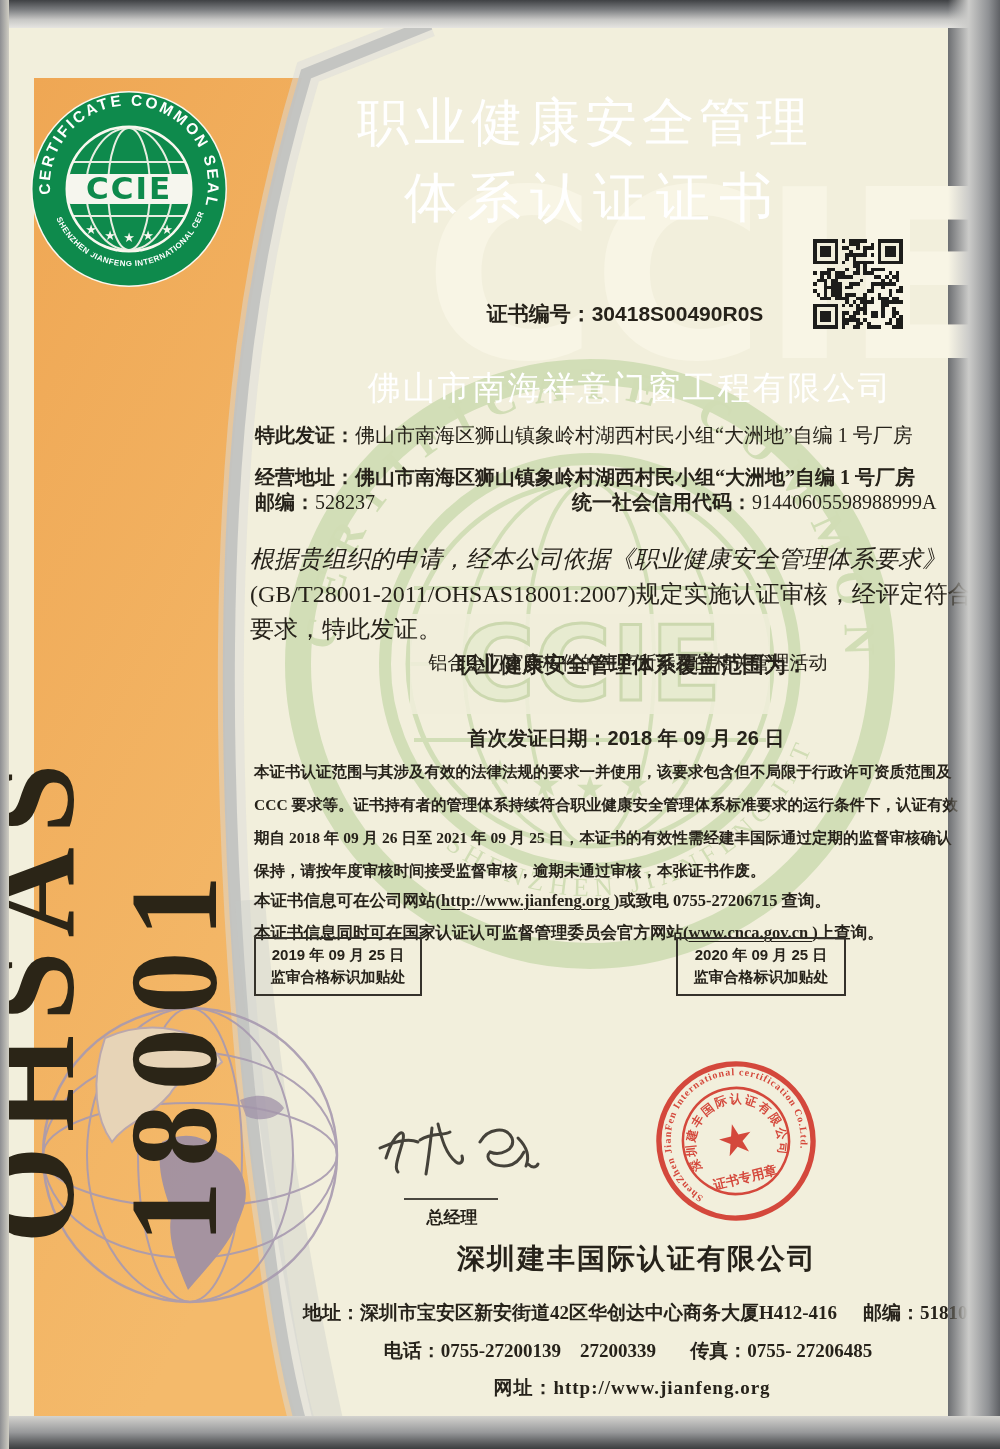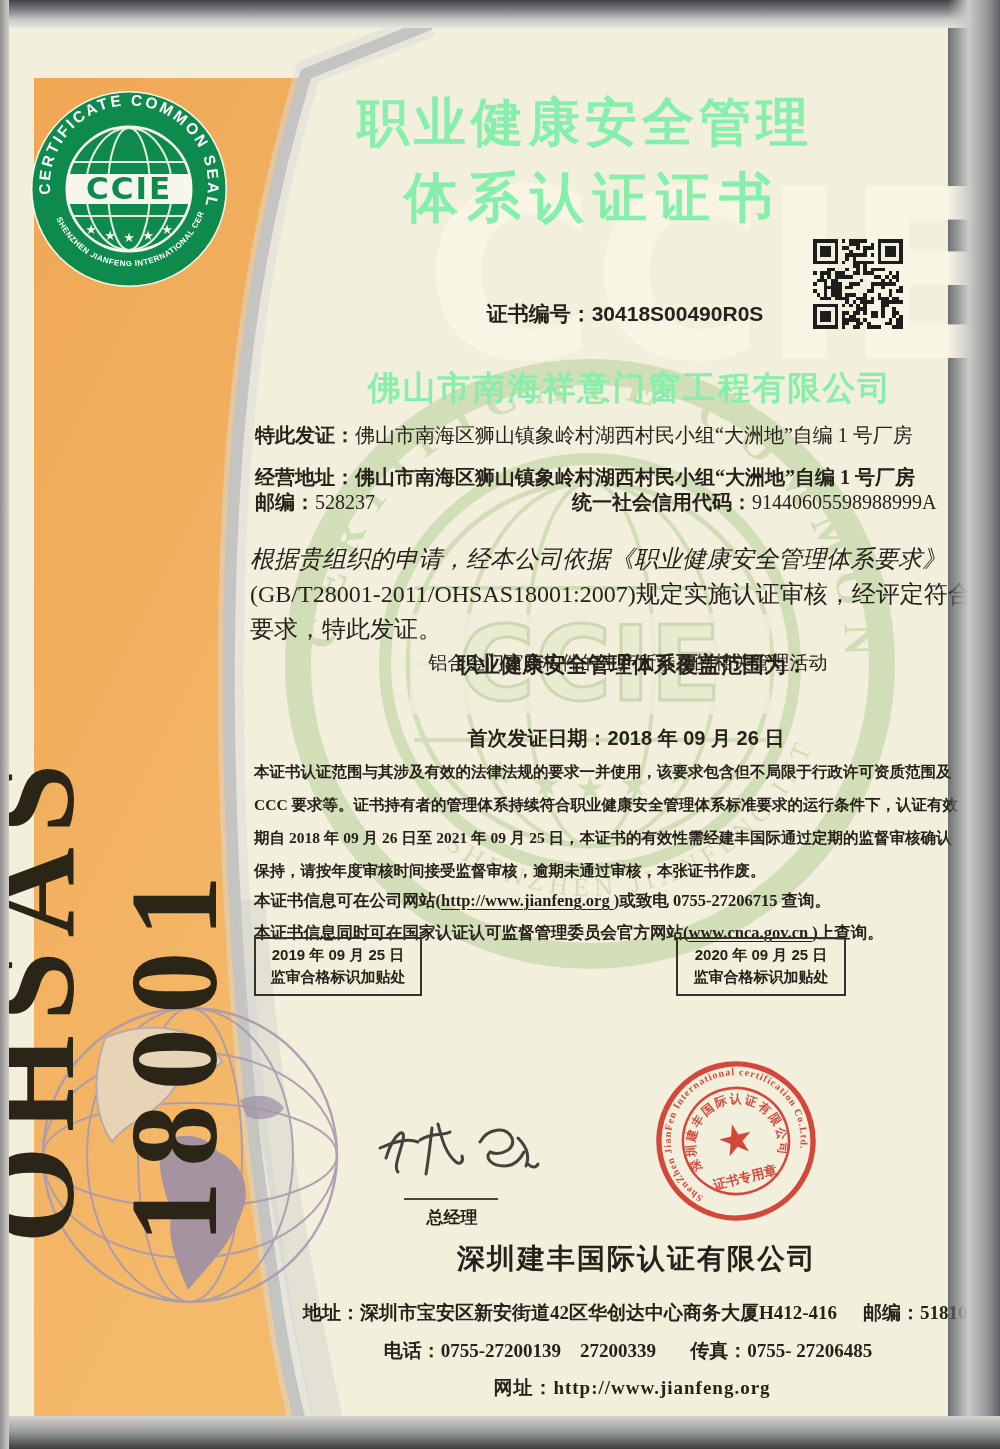--- a/index.html
+++ b/index.html
@@ -4,21 +4,21 @@
 <style>
   html,body{margin:0;padding:0;background:#55575b;}
   .page{position:relative;width:1000px;height:1449px;overflow:hidden;
         background:#6d6f72;font-family:"Liberation Serif",serif;color:#26221a;}
   .paper{position:absolute;left:8px;top:26px;width:940px;height:1392px;background:#f2efdc;z-index:1;}
   .abs{position:absolute;white-space:nowrap;}
   .ctr{transform:translateX(-50%);}
   .z7{z-index:7;}
   .ghost{position:absolute;z-index:2;font-family:"DejaVu Sans",sans-serif;font-weight:bold;
          color:#f8f5e5;letter-spacing:-4px;}
-  .title{font-weight:bold;color:#86efac;}
+  .title{font-weight:normal;color:#ffffff;}
   .heiti{font-family:"Liberation Sans","DejaVu Sans",sans-serif;}
   .u{text-decoration:underline;text-underline-offset:3px;}
   .sem{font-weight:600;}
   .audit-box{position:absolute;z-index:7;border:2px solid #35322b;display:flex;flex-direction:column;
              align-items:center;justify-content:center;gap:3px;background:transparent;}
   .audit-box .d{font-size:15px;font-weight:bold;font-family:"Liberation Sans",sans-serif;}
   .audit-box .l{font-size:15px;font-weight:600;}
   .ohsas{position:absolute;z-index:5;left:103px;top:795px;transform:translate(-50%,-50%) rotate(-90deg);
          font-size:125px;font-weight:bold;letter-spacing:14px;color:#2b2517;font-family:"Liberation Serif",serif;}
   .border-edge{position:absolute;z-index:9;}

